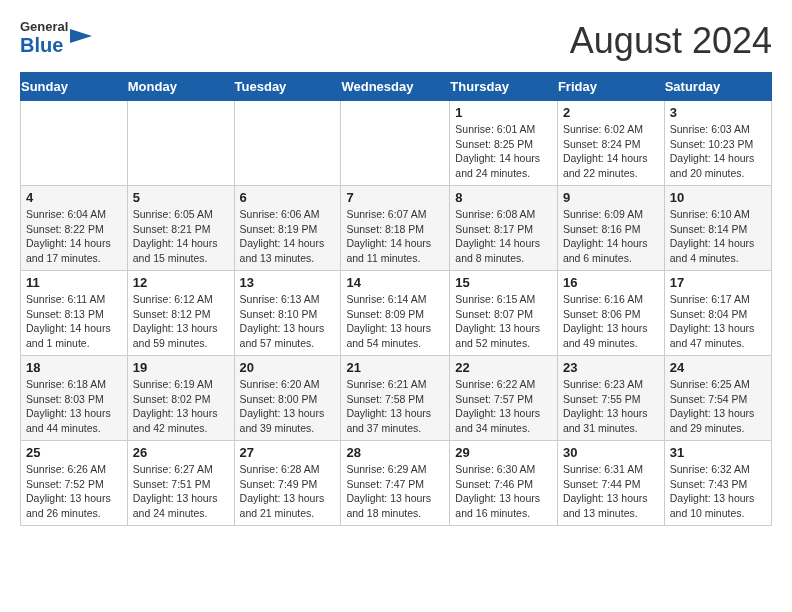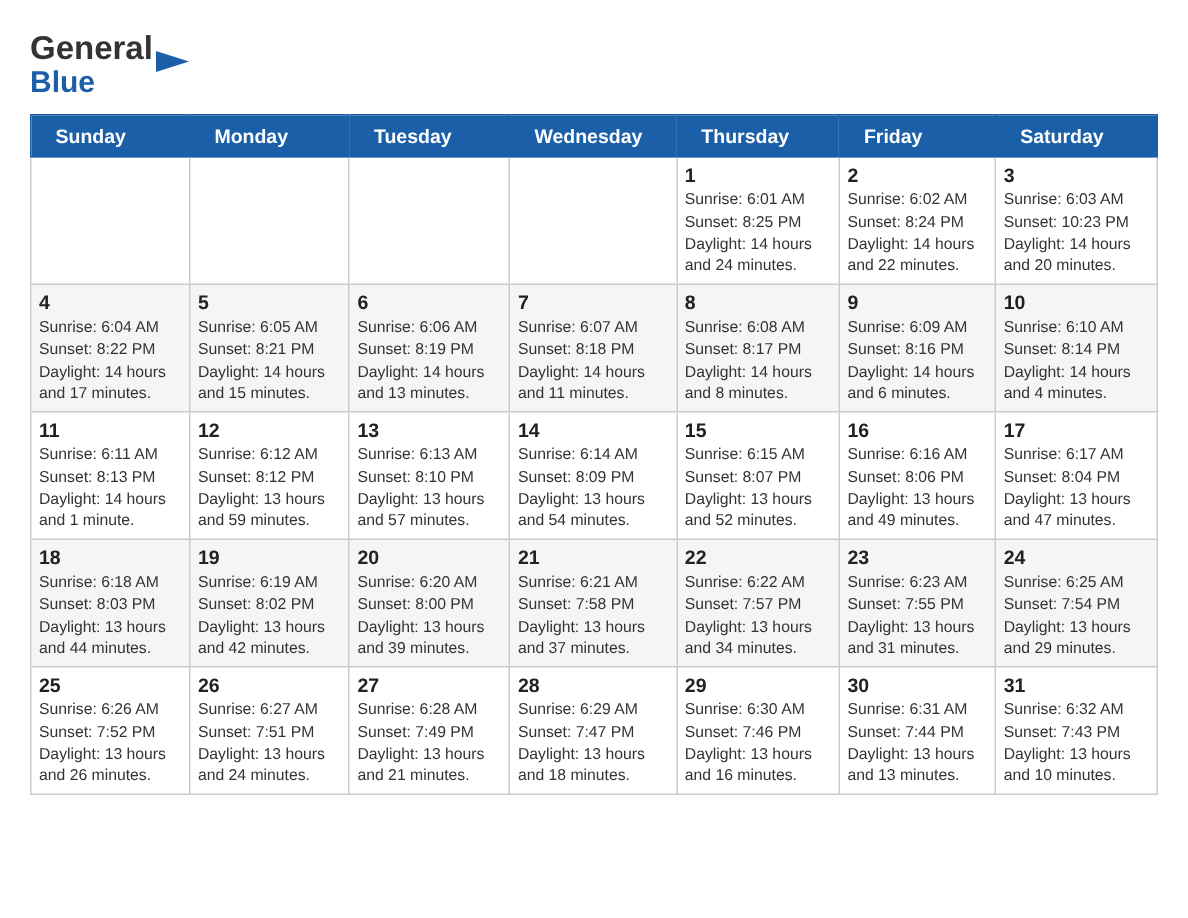--- a/index.html
+++ b/index.html
@@ -33,21 +33,21 @@
       color: #555;
     }
     table {
       width: 100%;
       border-collapse: collapse;
       font-size: 11px;
     }
     thead tr th {
       background-color: #1a5fa8;
       color: #fff;
-      padding: 6px 16px;
+      padding: 6px 0;
       text-align: left;
       font-size: 13px;
       font-weight: bold;
       border: 1px solid #1a5fa8;
     }
     tbody tr td {
       border: 1px solid #ccc;
       padding: 4px 5px;
       vertical-align: top;
       height: 85px;
@@ -72,29 +72,30 @@
       background: #fff !important;
     }
   </style>
 </head>
 <body>
 
 <div class="header">
   <div class="logo">
     <div style="display:flex;align-items:center;">
       <div style="display:flex;flex-direction:column;line-height:1.1;">
-        <span style="font-size:22px;font-weight:bold;color:#333;">General</span>
+        <span style="font-size:13px;font-weight:bold;color:#333;">General</span>
         <span style="font-size:20px;font-weight:bold;color:#1a5fa8;">Blue</span>
       </div>
       <svg width="22" height="22" viewBox="0 0 22 22" style="margin-left:2px;margin-top:-4px;">
         <polygon points="0,4 22,11 0,18" fill="#1a5fa8"></polygon>
       </svg>
     </div>
   </div>
   <div class="title-block">
+    <div class="month-year">August 2024</div>
   </div>
 </div>
 
 <table>
   <thead>
     <tr>
     <th>Sunday</th>
         <th>Monday</th>
         <th>Tuesday</th>
         <th>Wednesday</th>

